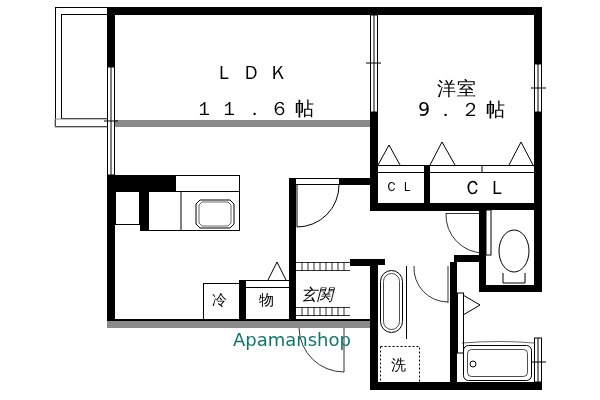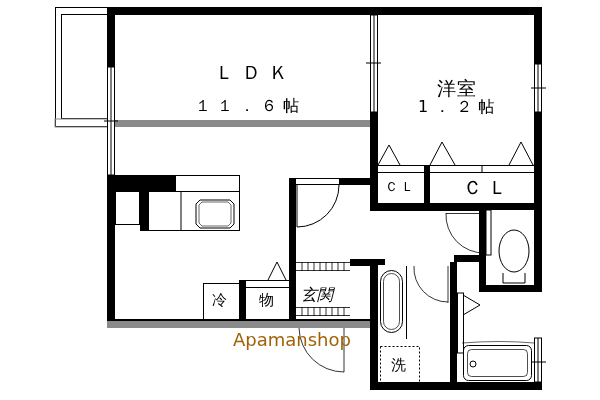--- a/index.html
+++ b/index.html
@@ -1,26 +1,26 @@
 <!DOCTYPE html>
 <html><head>
   <meta charset="utf-8">
   <style>
     html, body { margin: 0; padding: 0; background: #ffffff; }
     body { width: 600px; height: 400px; position: relative; overflow: hidden;
            font-family: "DejaVu Sans", sans-serif; }
     #plan { position: absolute; left: 0; top: 0; width: 600px; height: 400px; }
     .label { position: absolute; color: #000; white-space: nowrap; text-align: center; }
     .room-name { font-size: 19px; letter-spacing: 8px; text-align: center; }
-    .room-size { font-size: 16px; letter-spacing: 6px; }
+    .room-size { font-size: 19px; letter-spacing: 6px; }
     .small { font-size: 15px; }
     .cl-small { font-size: 13px; letter-spacing: 3px; }
     .cl-big { font-size: 19px; letter-spacing: 6px; }
     .watermark { position: absolute; font-family: "DejaVu Sans", sans-serif; font-size: 18px;
-                 color: #a16207; left: 233px; top: 329px; letter-spacing: 0px; }
+                 color: #0f766e; left: 233px; top: 329px; letter-spacing: 0px; }
   </style>
 </head>
 <body>
 
 <svg id="plan" viewBox="0 0 600 400" xmlns="http://www.w3.org/2000/svg">
 
   <g>
     <rect x="55.5" y="7.5" width="54" height="119" fill="none" stroke="#000" stroke-width="1"></rect>
     <rect x="61.5" y="14.5" width="48" height="104" fill="none" stroke="#000" stroke-width="1"></rect>
   </g>
@@ -185,21 +185,21 @@
     <rect x="534.5" y="338" width="7" height="44" fill="#fff" stroke="#000"></rect>
     <line x1="538" y1="338" x2="538" y2="382" stroke="#000"></line>
     <line x1="531" y1="362" x2="546" y2="362" stroke="#000"></line>
   </g>
 </svg>
 
 <div class="label room-name" style="left:215px; top:60px;">ＬＤＫ</div>
 <div class="label room-size" style="left:195px; top:96px;">１１．６帖</div>
 
 <div class="label room-name" style="left:437px; top:61px; letter-spacing:1px;margin-top:15px;">洋室</div>
-<div class="label room-size" style="left:418px; top:97px;">1．２帖</div>
+<div class="label room-size" style="left:418px; top:97px;">9．２帖</div>
 
 <div class="label cl-small" style="left:385px; top:178px;">ＣＬ</div>
 <div class="label cl-big" style="left:463px; top:175px;">ＣＬ</div>
 
 <div class="label small" style="left:212px; top:291px;">冷</div>
 <div class="label small" style="left:259px; top:291px;">物</div>
 <div class="label small" style="left:301px; top:285px; font-size:16px;font-style:italic;">玄関</div>
 <div class="label small" style="left:391px; top:356px;">洗</div>
 
 <div class="watermark">Apamanshop</div>

